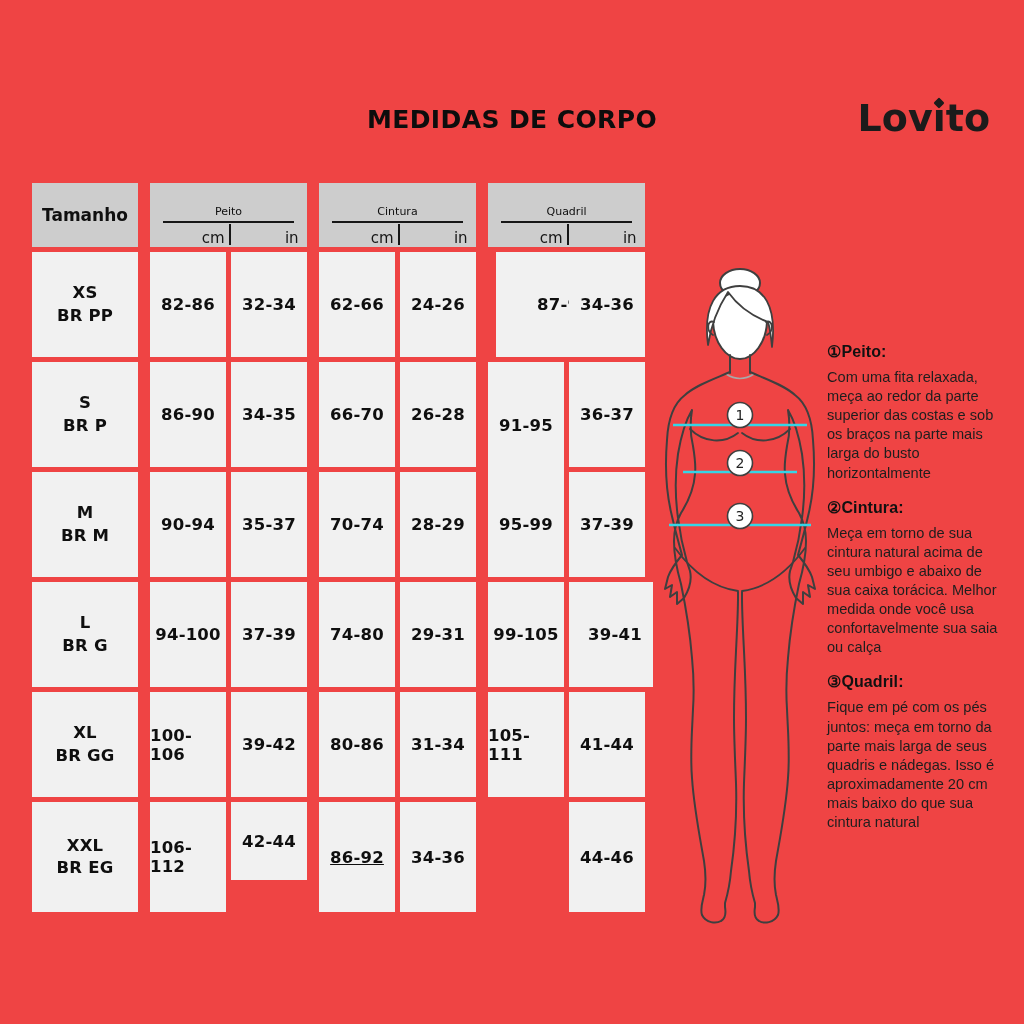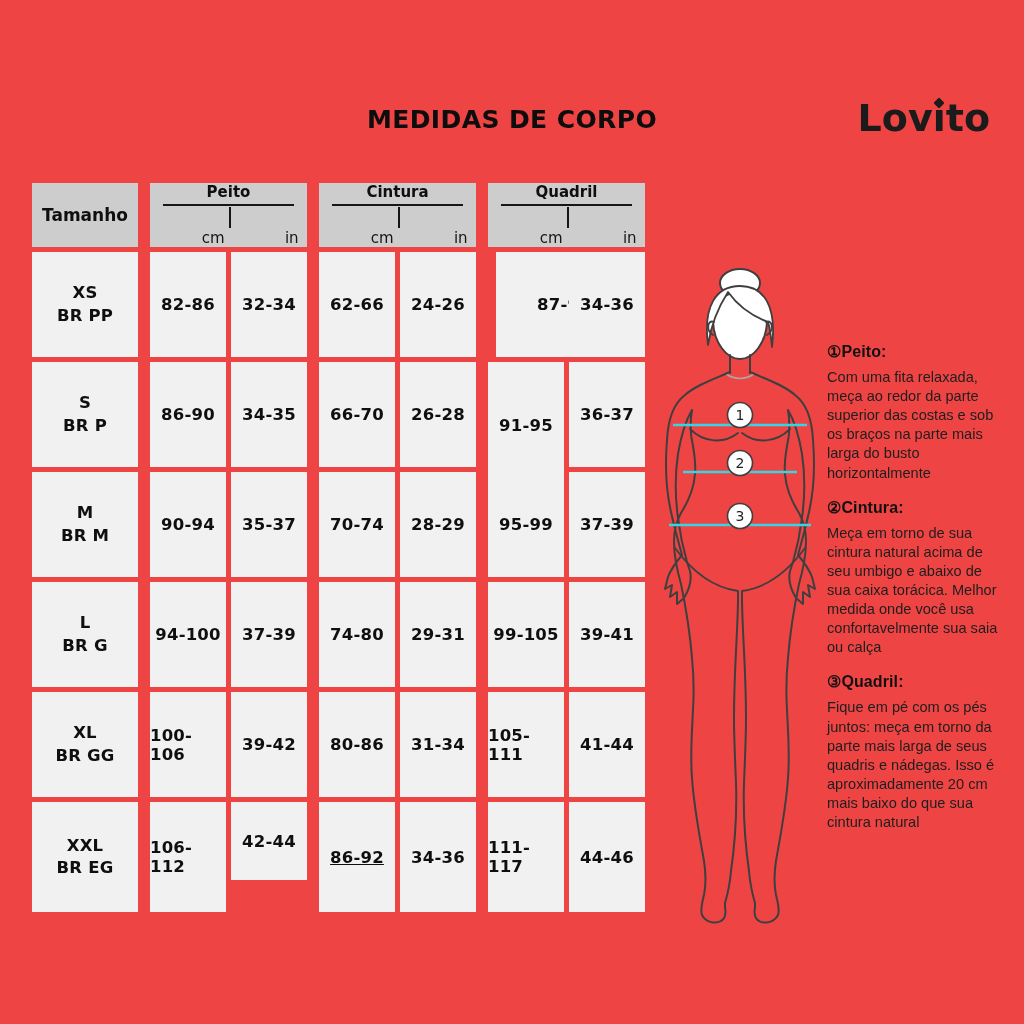--- a/index.html
+++ b/index.html
@@ -13,21 +13,21 @@
         letter-spacing:0;color:#1b1b1b;}
   .logo-i{position:relative;display:inline-block;}
   .logo-i::after{content:"";position:absolute;left:50%;top:3px;width:8px;height:8px;
         margin-left:-4px;background:#1b1b1b;transform:rotate(45deg);border-radius:1.5px;}
 
   
   .size-table{position:absolute;left:32px;top:183px;width:613px;height:729px;}
   .hcell{position:absolute;top:0;height:64px;background:#cdcdcd;
          display:flex;flex-direction:column;align-items:center;box-sizing:border-box;}
   .hcell.sizehead{justify-content:center;}
-  .hname{font-weight:bold;font-size:15px;margin-top:0;color:#0f0f0f;}
+  .hname{font-weight:normal;font-size:11px;margin-top:22px;color:#0f0f0f;}
   .hrule{width:calc(100% - 26px);border-top:2px solid #161616;margin-top:3px;}
   .hunits{position:relative;width:100%;flex:1;display:flex;align-items:flex-end;padding-left:48px;}
   .hunits .u{flex:1;text-align:center;font-size:15px;color:#161616;}
   .vdiv{position:absolute;left:50%;top:1px;width:2px;height:21px;background:#161616;}
   .thead-label{font-weight:bold;font-size:17px;color:#0f0f0f;}
   .cell{position:absolute;background:#f1f1f1;display:flex;align-items:center;justify-content:center;
         font-weight:bold;font-size:16.5px;color:#0f0f0f;letter-spacing:.2px;}
   .cell.sizecell{flex-direction:column;line-height:1.35;font-size:16.5px;}
 
   
@@ -116,40 +116,39 @@
       <div class="cell" style="left: 537px; top: 289px; width: 76px; height: 105px;">37-39</div>
       <div class="cell sizecell" style="left: 0px; top: 399px; width: 106px; height: 105px;">
         <div>L</div>
         <div>BR G</div>
       </div>
       <div class="cell" style="left: 118px; top: 399px; width: 76px; height: 105px;">94-100</div>
       <div class="cell" style="left: 199px; top: 399px; width: 76px; height: 105px;">37-39</div>
       <div class="cell" style="left: 287px; top: 399px; width: 76px; height: 105px;">74-80</div>
       <div class="cell" style="left: 368px; top: 399px; width: 76px; height: 105px;">29-31</div>
       <div class="cell" style="left: 456px; top: 399px; width: 76px; height: 105px;">99-105</div>
-      <div class="cell" style="left: 537px; top: 399px; width: 76px; height: 105px;">39-41</div>
+      <div class="cell" style="left: 537px; top: 399px; width: 76px; height: 105px; padding-left: 8px;">39-41</div>
       <div class="cell sizecell" style="left: 0px; top: 509px; width: 106px; height: 105px;">
         <div>XL</div>
         <div>BR GG</div>
       </div>
       <div class="cell" style="left: 118px; top: 509px; width: 76px; height: 105px;">100-106</div>
       <div class="cell" style="left: 199px; top: 509px; width: 76px; height: 105px;">39-42</div>
       <div class="cell" style="left: 287px; top: 509px; width: 76px; height: 105px;">80-86</div>
       <div class="cell" style="left: 368px; top: 509px; width: 76px; height: 105px;">31-34</div>
       <div class="cell" style="left: 456px; top: 509px; width: 76px; height: 105px;">105-111</div>
       <div class="cell" style="left: 537px; top: 509px; width: 76px; height: 105px;">41-44</div>
       <div class="cell sizecell" style="left: 0px; top: 619px; width: 106px; height: 110px;">
         <div>XXL</div>
         <div>BR EG</div>
       </div>
       <div class="cell" style="left: 118px; top: 619px; width: 76px; height: 110px;">106-112</div>
       <div class="cell" style="left: 199px; top: 619px; width: 76px; height: 78px;">42-44</div>
       <div class="cell" style="left: 287px; top: 619px; width: 76px; height: 110px; text-decoration: underline;">86-92</div>
       <div class="cell" style="left: 368px; top: 619px; width: 76px; height: 110px;">34-36</div>
-      <div class="cell" style="left: 456px; top: 619px; width: 76px; height: 110px;">111-117</div>
       <div class="cell" style="left: 537px; top: 619px; width: 76px; height: 110px;">44-46</div>
     </div>
 
   <svg class="figure" viewBox="0 0 190 680">
     <g fill="none" stroke="#3f3f3f" stroke-width="2" stroke-linecap="round" stroke-linejoin="round">
       <ellipse cx="90" cy="21" rx="20" ry="14" fill="#fff"></ellipse>
       <path d="M63,60 C63,38 77,30 90,30 C103,30 117,38 117,60 C116,80 104,97 90,97 C76,97 64,80 63,60 Z" fill="#fff"></path>
       <path d="M58,83 C53,44 66,24 90,24 C114,24 127,44 122,85 C121,74 120,66 118,60 C102,54 88,44 78,30 C69,44 61,63 58,83 Z" fill="#fff" stroke-width="1.8"></path>
       <path d="M76,112 Q90,121 104,112" stroke="#a9a9a9" stroke-width="1.6"></path>
 

